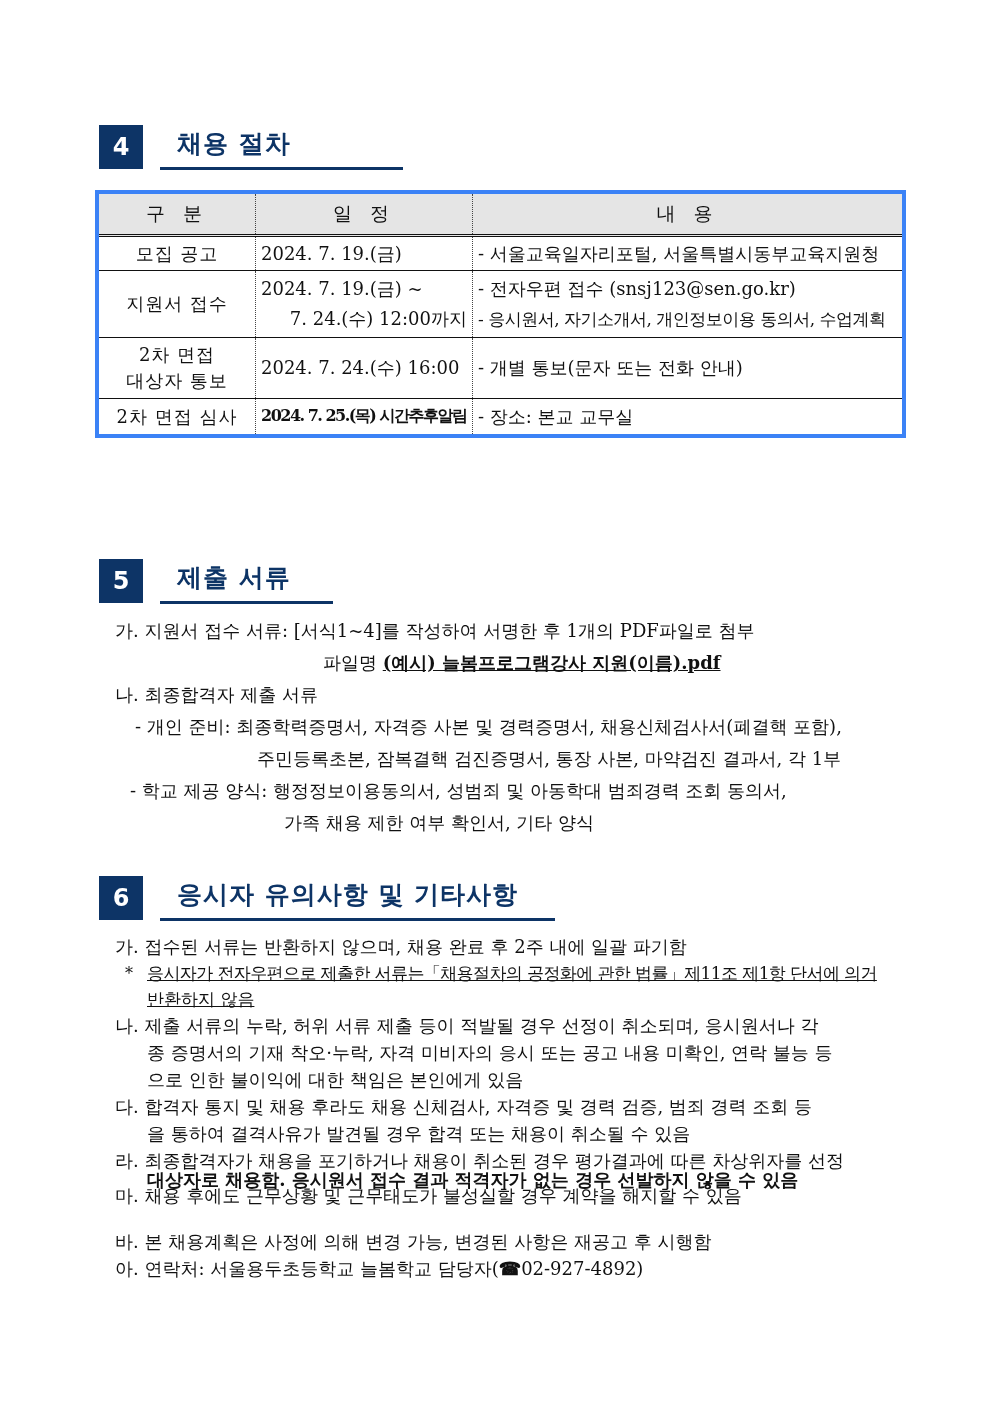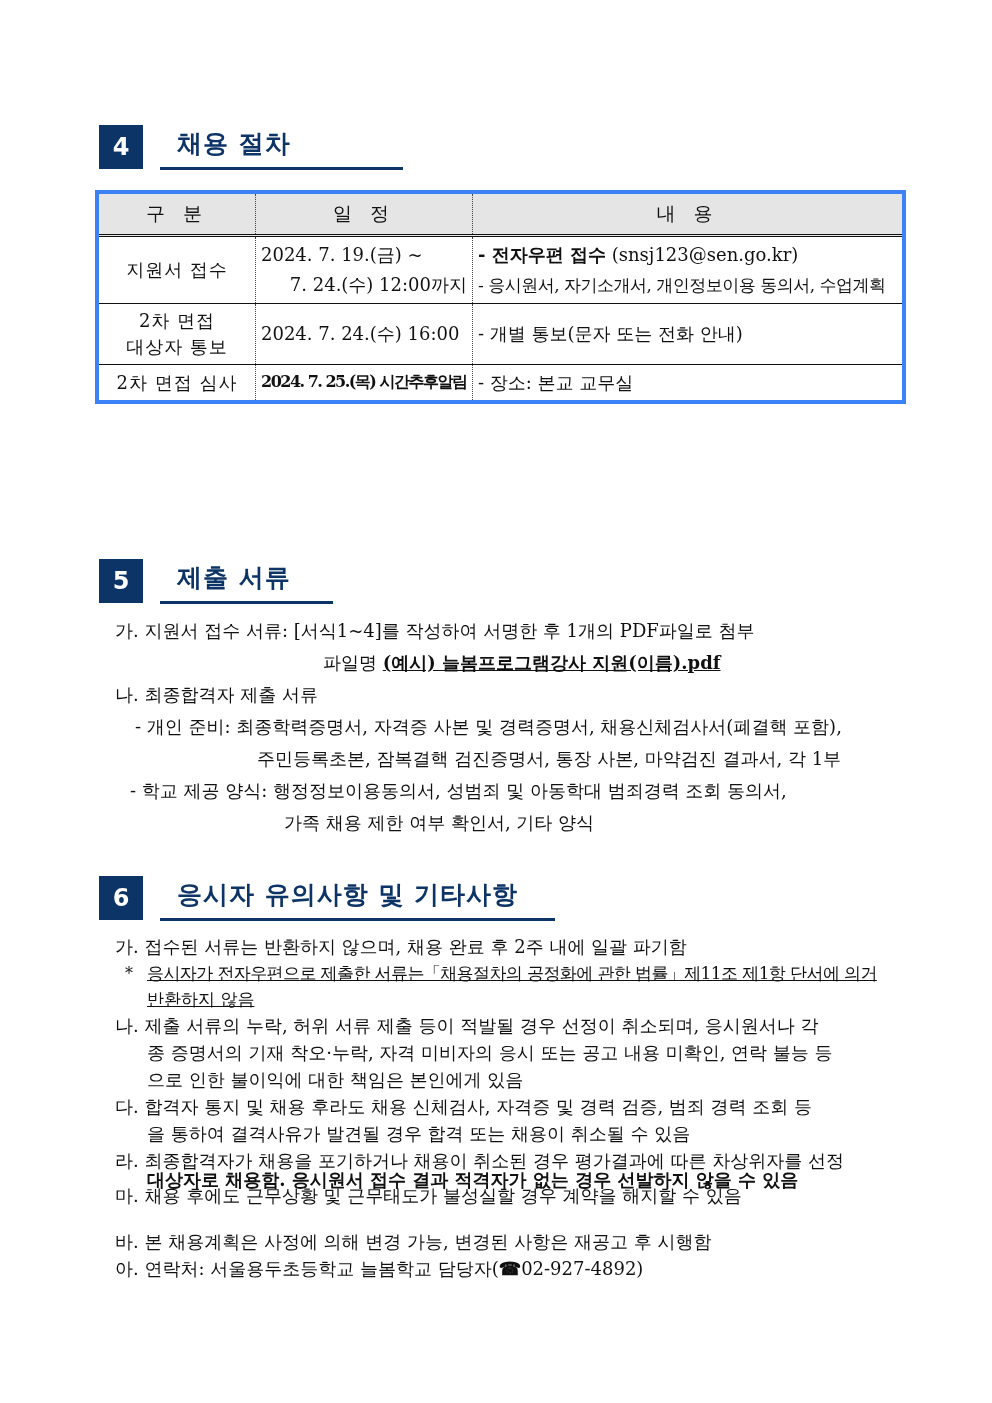--- a/index.html
+++ b/index.html
@@ -40,21 +40,21 @@
   table.proc td.c1 { text-align: center; width: 146px; letter-spacing: 1px; }
   table.proc td.c2 { width: 206px; }
   table.proc .r1 td { height: 33px; }
   table.proc .r2 td { height: 66px; }
   table.proc .r3 td { height: 34px; }
   table.proc .r4 td { height: 60px; }
   table.proc .r5 td { height: 35px; }
   table.proc .r6 td { height: 35px; }
   .line { display: block; line-height: 30px; }
   .right { text-align: right; }
-  .bold { font-weight: bold; }
+  .bold { font-weight: normal; }
   .cond { letter-spacing: -1.5px; font-size: 16px; font-weight: bold; }
 
   .para { position: absolute; font-size: 18px; white-space: nowrap; line-height: 27px; }
   .u { text-decoration: underline; }
   .b { font-weight: bold; }
 </style>
 </head>
 <body>
 
 <div class="sec-head" style="top:125px;">
@@ -62,20 +62,25 @@
   <div class="sec-title">채용 절차</div>
   <div class="sec-rule" style="width:243px;"></div>
 </div>
 
 <table class="proc">
   <tbody>
       <tr>
     <th>구 분</th>
     <th>일 정</th>
     <th>내 용</th>
+  </tr>
+  <tr class="r1">
+    <td class="c1">모집 공고</td>
+    <td class="c2">2024. 7. 19.(금)</td>
+    <td>- 서울교육일자리포털, 서울특별시동부교육지원청</td>
   </tr>
   <tr class="r2">
     <td class="c1">지원서 접수</td>
     <td class="c2">
       <span class="line">2024. 7. 19.(금) ~</span>
       <span class="line right">7. 24.(수) 12:00까지</span>
     </td>
     <td>
       <span class="line"><span class="bold">- 전자우편 접수</span><span> (snsj123@sen.go.kr)</span></span>
       <span class="line" style="font-size:17px; letter-spacing:-0.5px;">- 응시원서, 자기소개서, 개인정보이용 동의서, 수업계획</span>

